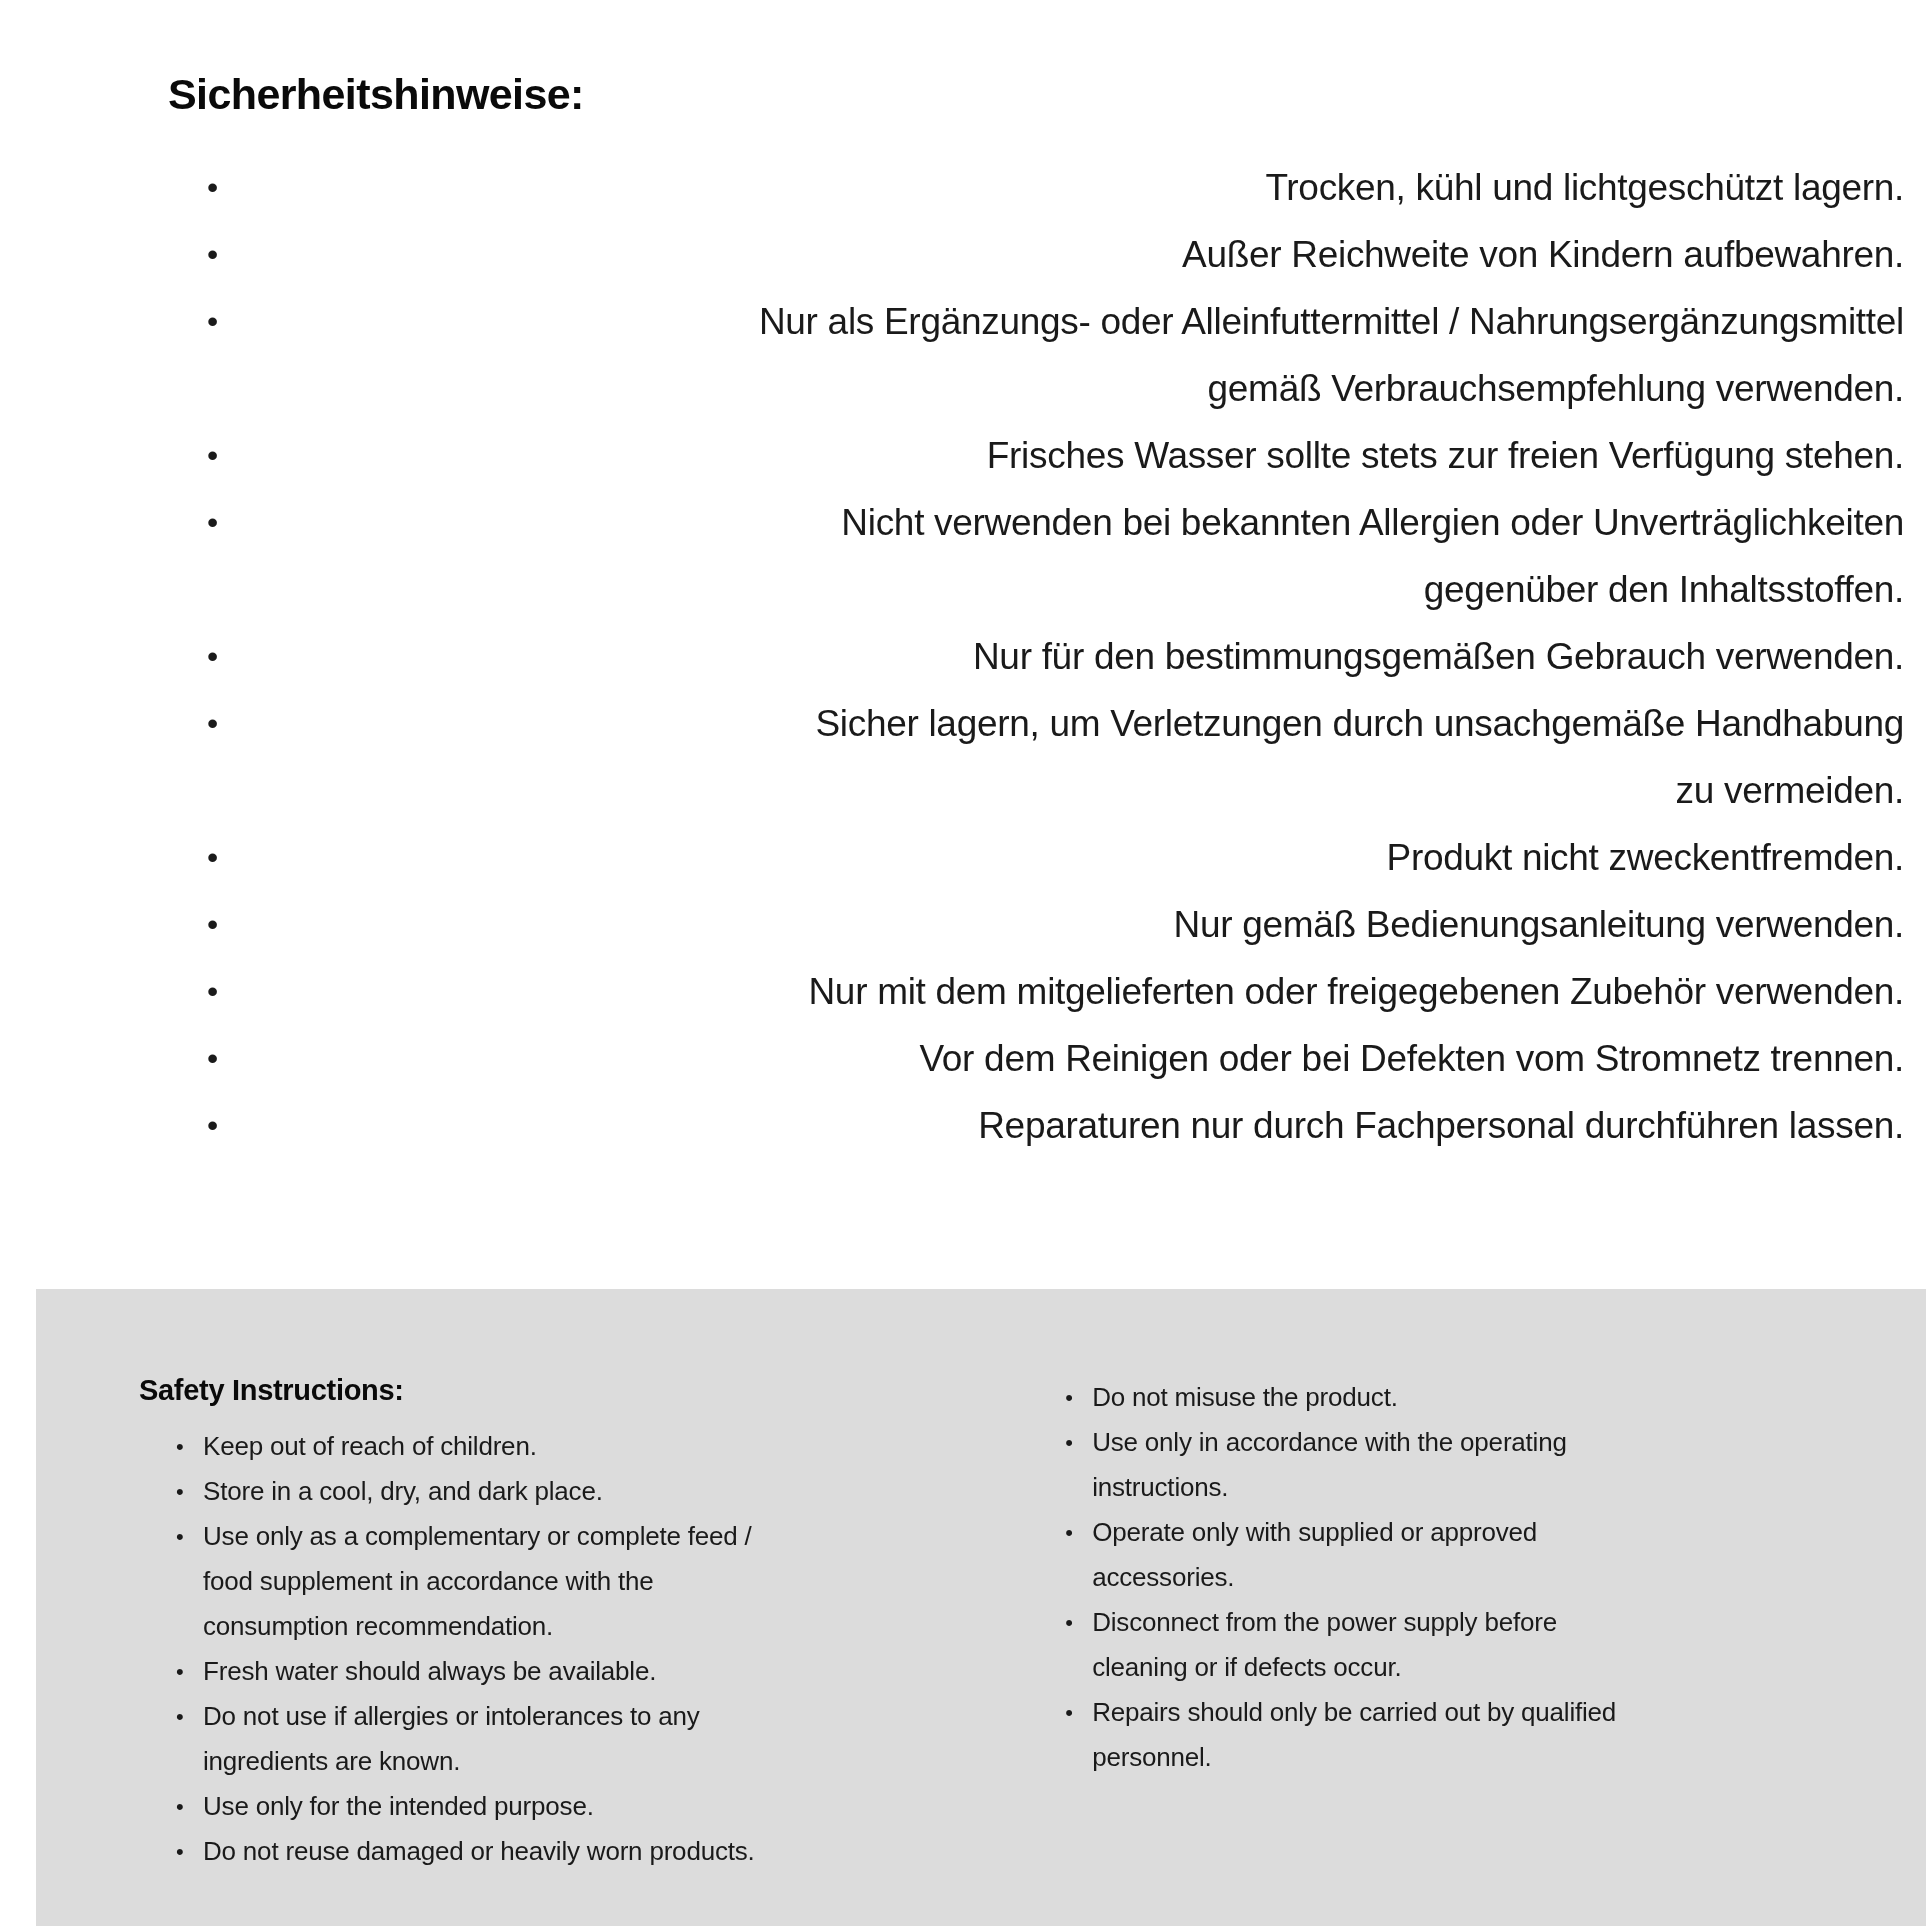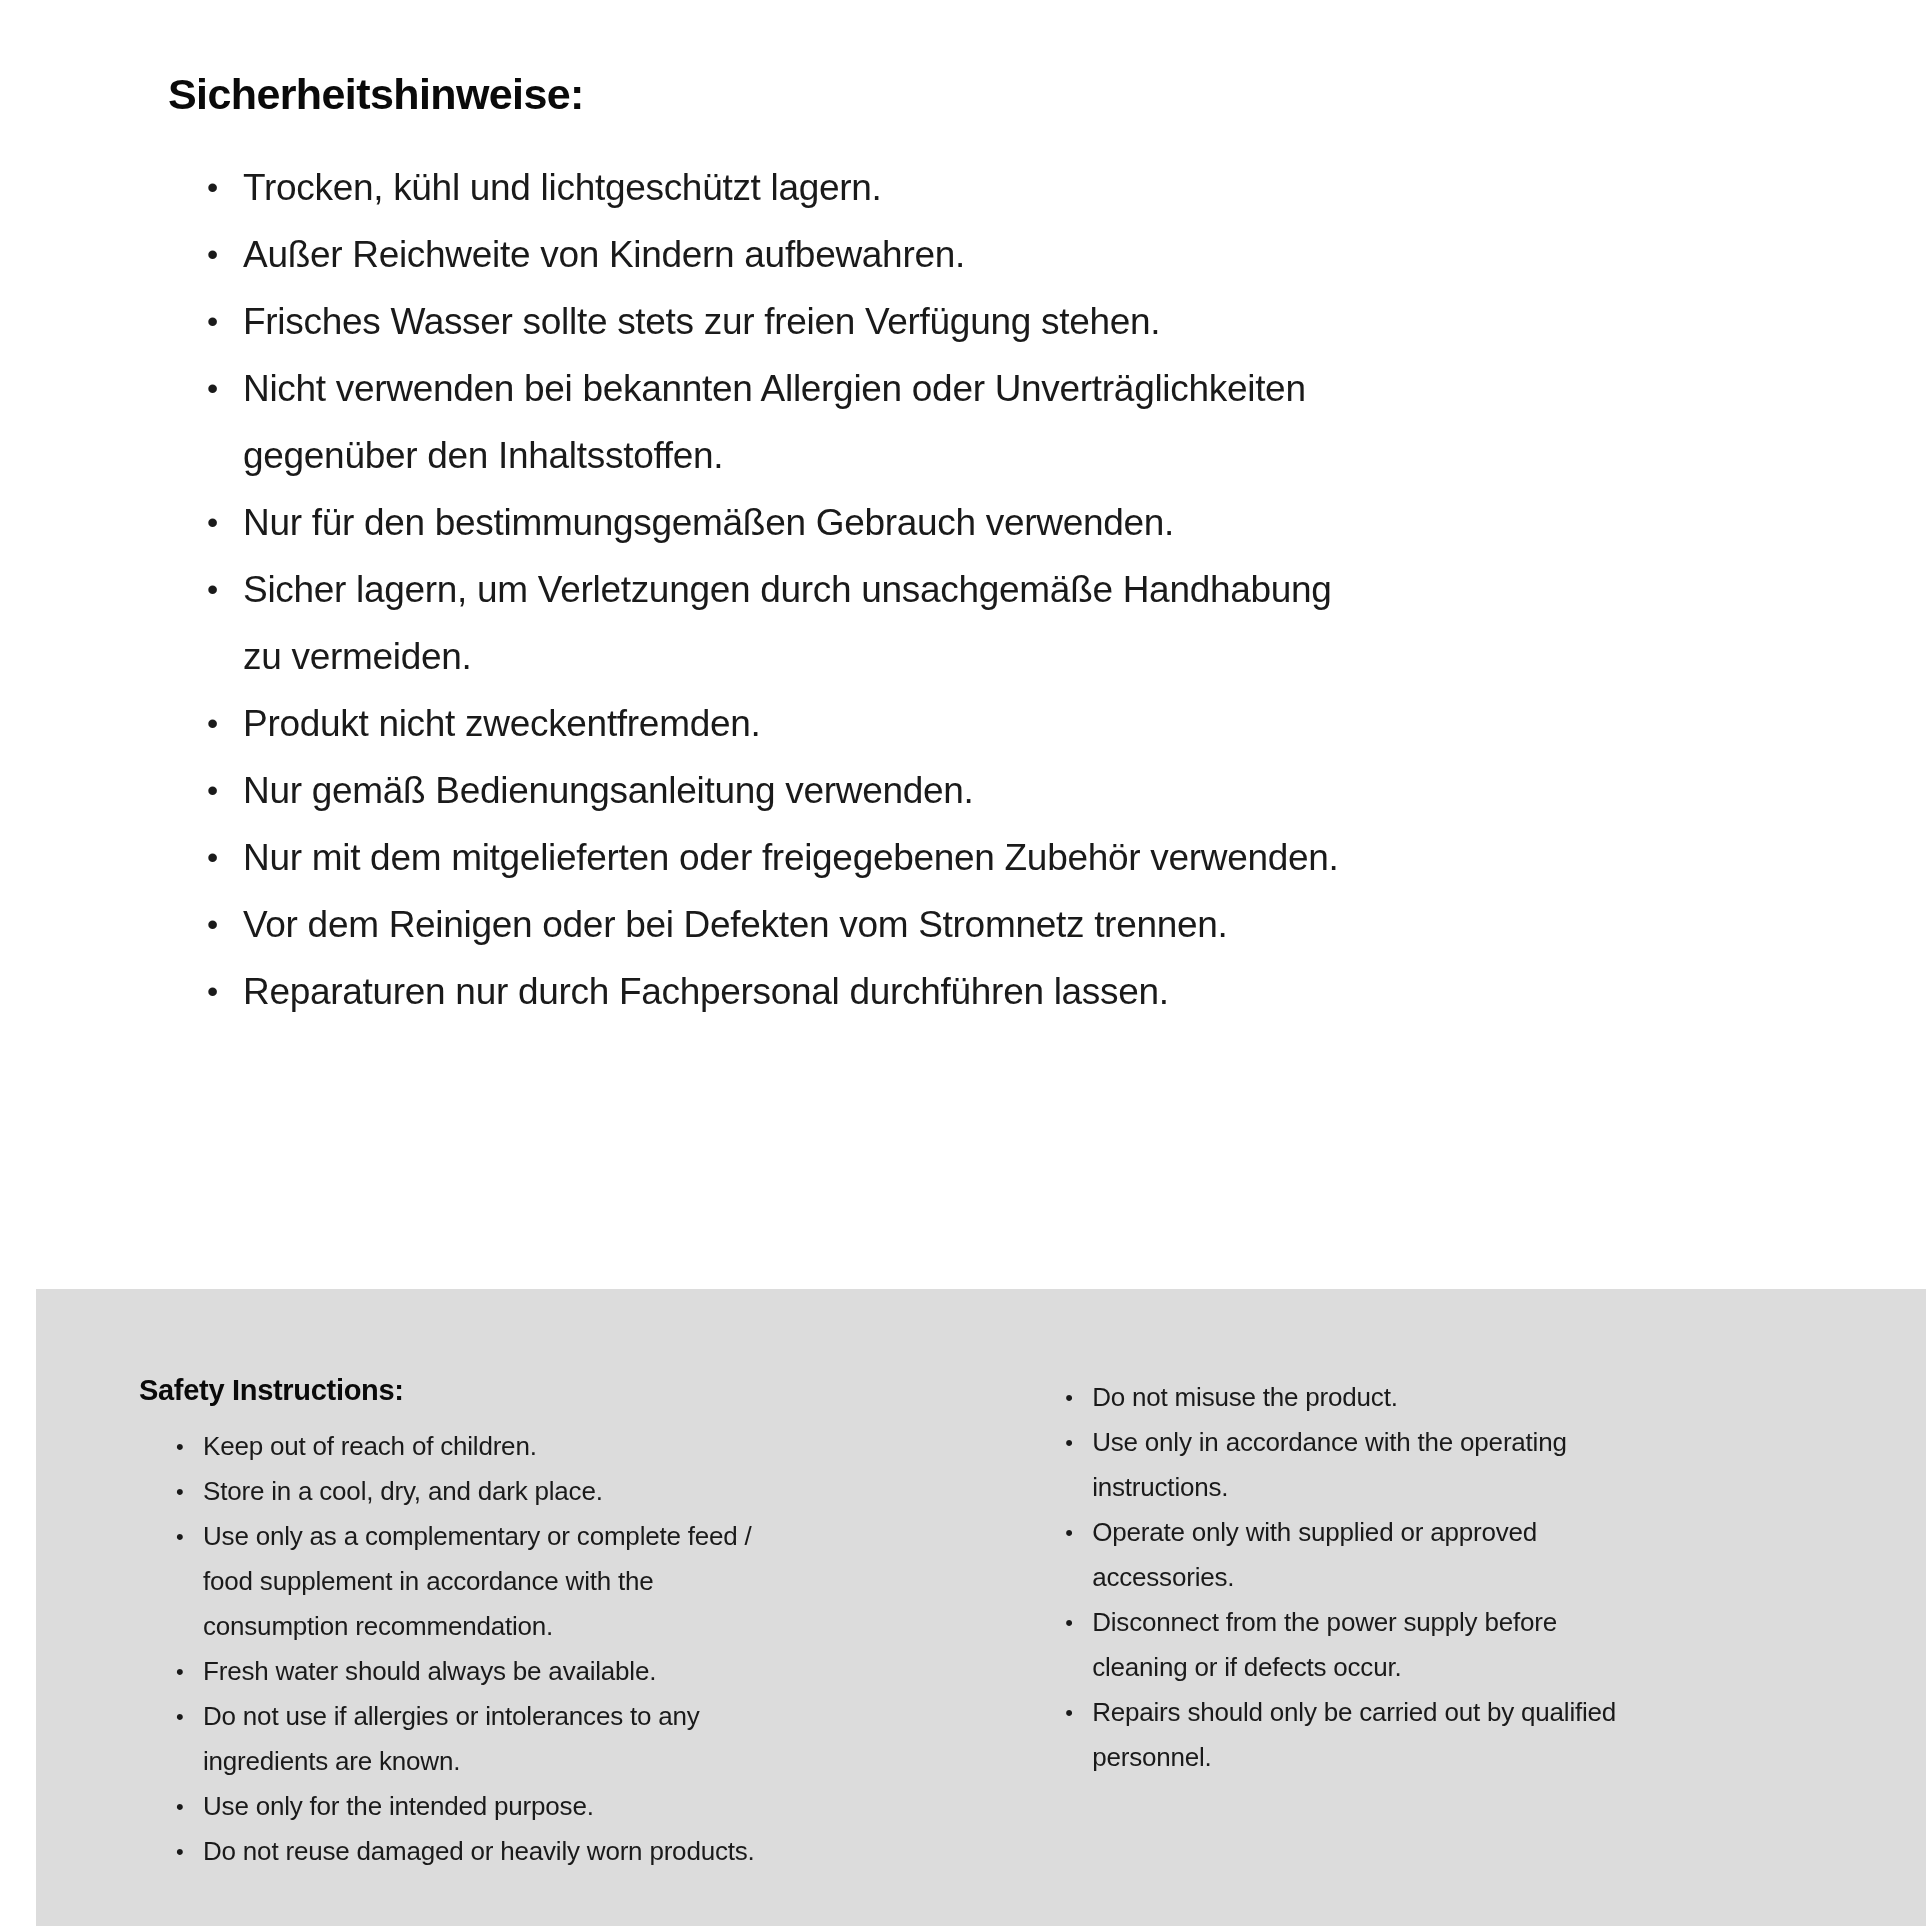--- a/index.html
+++ b/index.html
@@ -29,20 +29,21 @@
     color: #0a0a0a;
   }
   .de-list {
     list-style: none;
     margin: 0;
     padding: 0 0 0 39px;
     font-size: 37px;
     line-height: 67px;
     letter-spacing: -0.3px;
     color: #1a1a1a;
+    text-align: right;
   }
   .de-list li {
     position: relative;
     padding-left: 36px;
     white-space: pre-line;
   }
   .de-list li::before {
     content: "\2022";
     position: absolute;
     left: 0;
@@ -98,20 +99,22 @@
 </head>
 <body>
 
 <div class="page">
 
   <section class="de-section">
     <h1 class="de-title">Sicherheitshinweise:</h1>
     <ul class="de-list">
       <li>Trocken, kühl und lichtgeschützt lagern.</li>
       <li>Außer Reichweite von Kindern aufbewahren.</li>
+      <li>Nur als Ergänzungs- oder Alleinfuttermittel / Nahrungsergänzungsmittel
+gemäß Verbrauchsempfehlung verwenden.</li>
       <li>Frisches Wasser sollte stets zur freien Verfügung stehen.</li>
       <li>Nicht verwenden bei bekannten Allergien oder Unverträglichkeiten
 gegenüber den Inhaltsstoffen.</li>
       <li>Nur für den bestimmungsgemäßen Gebrauch verwenden.</li>
       <li>Sicher lagern, um Verletzungen durch unsachgemäße Handhabung
 zu vermeiden.</li>
       <li>Produkt nicht zweckentfremden.</li>
       <li>Nur gemäß Bedienungsanleitung verwenden.</li>
       <li>Nur mit dem mitgelieferten oder freigegebenen Zubehör verwenden.</li>
       <li>Vor dem Reinigen oder bei Defekten vom Stromnetz trennen.</li>

